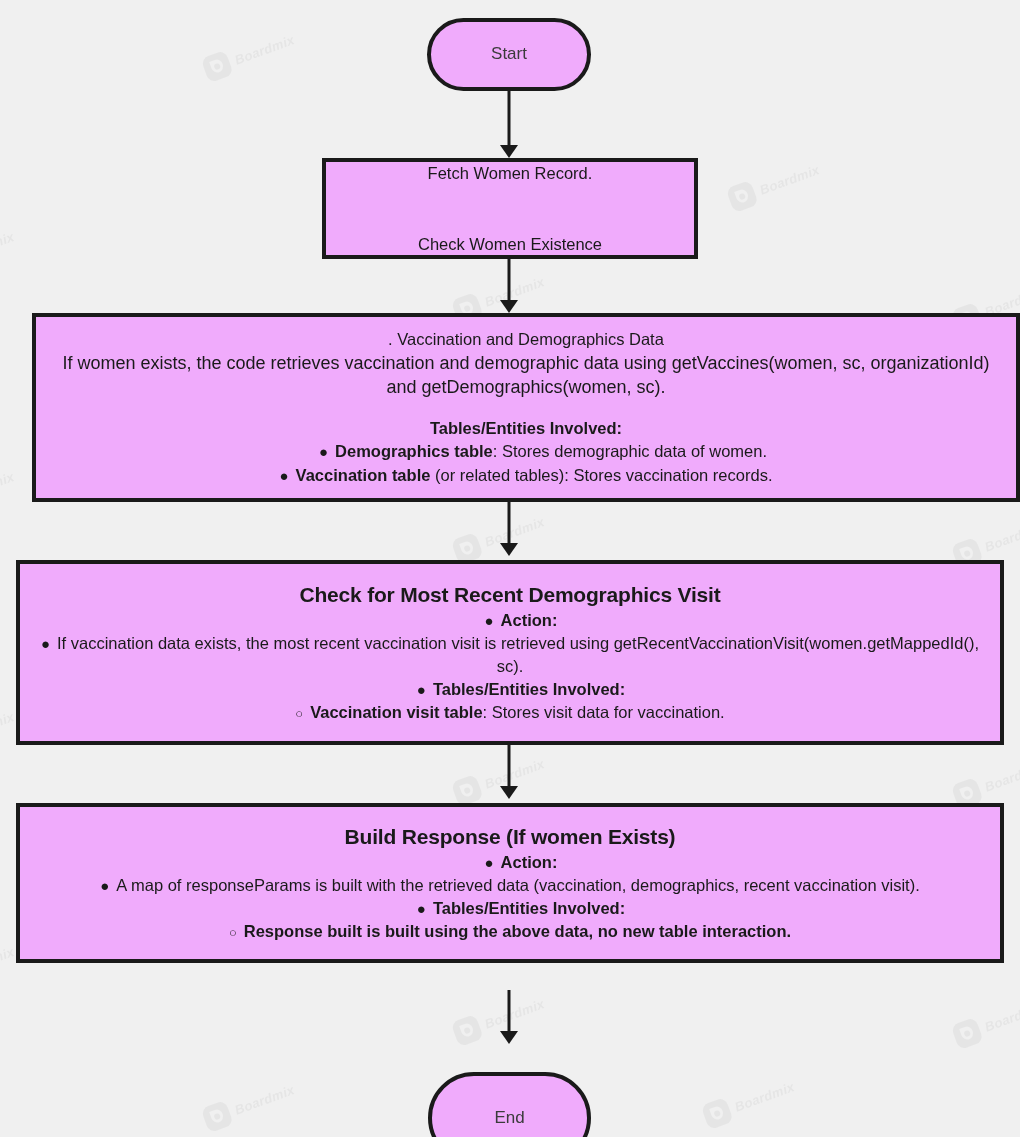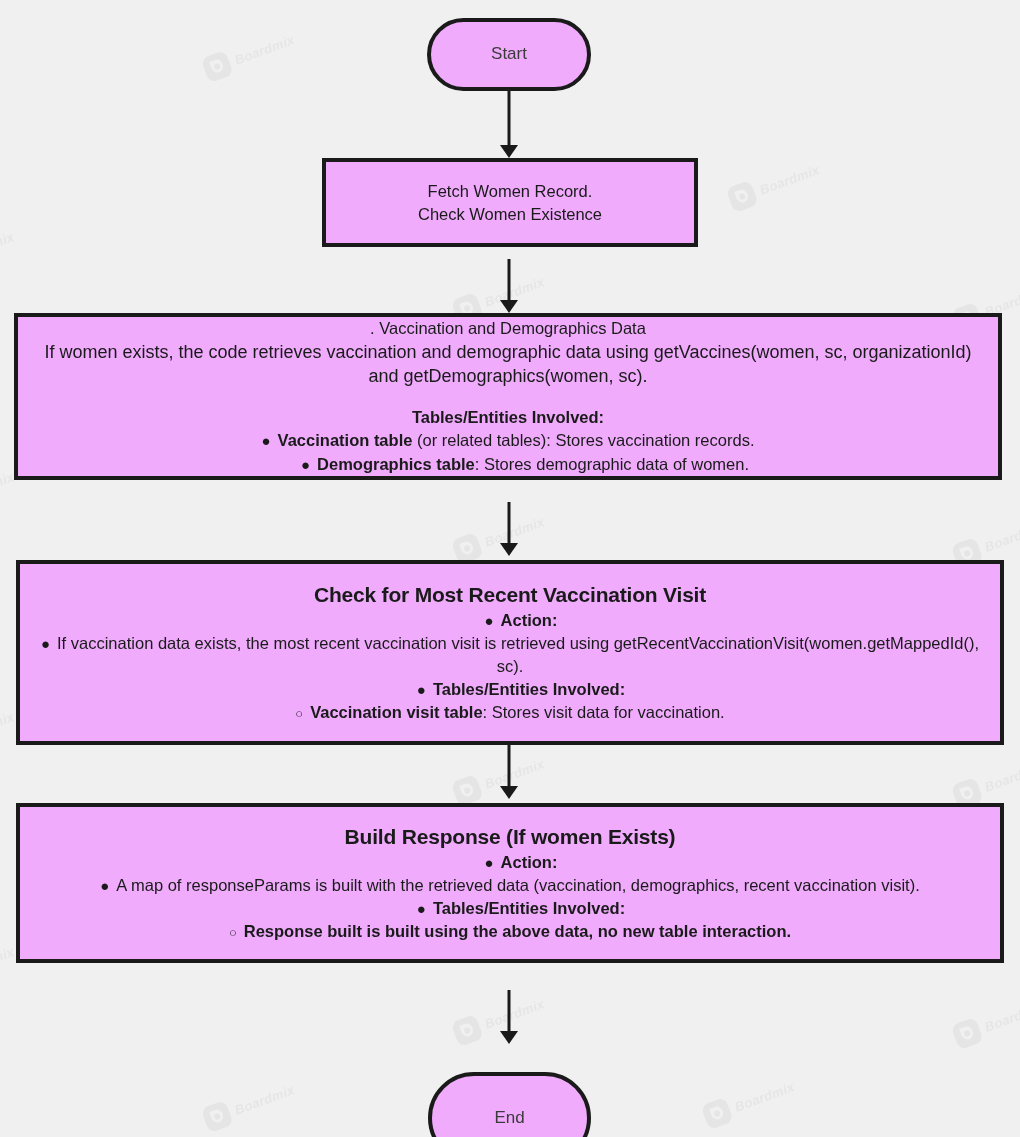--- a/index.html
+++ b/index.html
@@ -271,49 +271,49 @@
 
 <div id="flow">
 
   <div class="node terminator" style="left:427px; top:18px; width:164px; height:73px;">
     <span class="node-label">Start</span>
   </div>
 
   <div class="connector" style="top:91px; height:56px;"></div>
   <div class="arrowhead" style="top:145px;"></div>
 
-  <div class="node process" style="left:322px; top:158px; width:376px; height:89px;">
+  <div class="node process" style="left:322px; top:158px; width:376px; height:101px;justify-content:space-between;">
     <span class="node-label">Fetch Women Record.</span>
     <span class="node-label">Check Women Existence</span>
   </div>
 
   <div class="connector" style="top:259px; height:48px;"></div>
   <div class="arrowhead" style="top:300px;"></div>
 
-  <div class="node process" style="left:14px; top:313px; width:988px; height:167px;">
+  <div class="node process" style="left:32px; top:313px; width:988px; height:189px;">
     <div class="detail-body">
       <p class="detail-title">. Vaccination and Demographics Data</p>
       <p class="detail-para">If women exists, the code retrieves vaccination and demographic data using getVaccines(women, sc, organizationId) and getDemographics(women, sc).</p>
       <div class="spacer"></div>
       <p class="detail-sub">Tables/Entities Involved:</p>
-      <p class="bullet-row">
-        <span class="bullet">●</span><span class="strong">Vaccination table</span><span> (or related tables): Stores vaccination records.</span>
-      </p>
       <p class="bullet-row indent">
         <span class="bullet">●</span><span class="strong">Demographics table</span><span>: Stores demographic data of women.</span>
       </p>
+      <p class="bullet-row">
+        <span class="bullet">●</span><span class="strong">Vaccination table</span><span> (or related tables): Stores vaccination records.</span>
+      </p>
     </div>
   </div>
 
   <div class="connector" style="top:502px; height:48px;"></div>
   <div class="arrowhead" style="top:543px;"></div>
 
   <div class="node process" style="left:16px; top:560px; width:988px; height:185px;">
     <div class="detail-body">
-      <p class="detail-title big">Check for Most Recent Vaccination Visit</p>
+      <p class="detail-title big">Check for Most Recent Demographics Visit</p>
       <p class="bullet-row indent2">
         <span class="bullet">●</span><span class="strong">Action:</span>
       </p>
       <p class="bullet-row">
         <span class="bullet">●</span><span>If vaccination data exists, the most recent vaccination visit is retrieved using getRecentVaccinationVisit(women.getMappedId(), sc).</span>
       </p>
       <p class="bullet-row indent2">
         <span class="bullet">●</span><span class="strong">Tables/Entities Involved:</span>
       </p>
       <p class="bullet-row">

